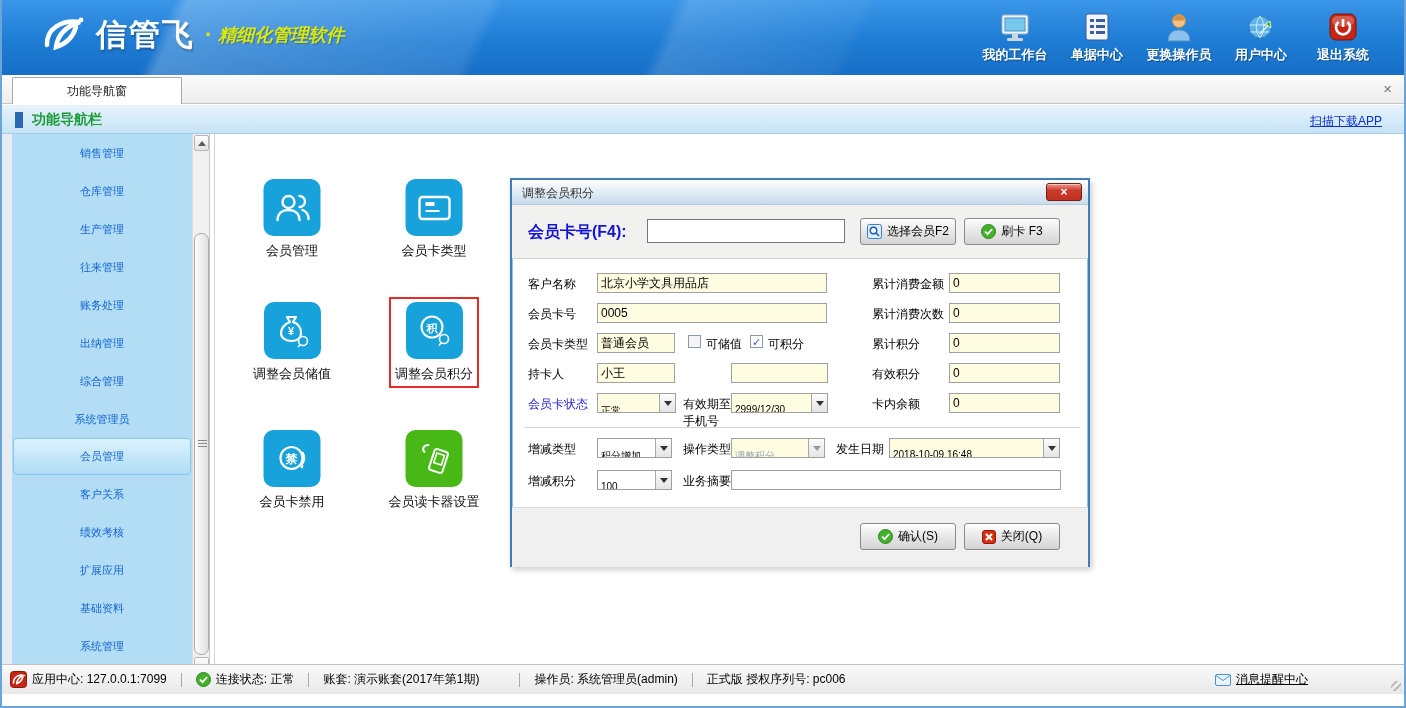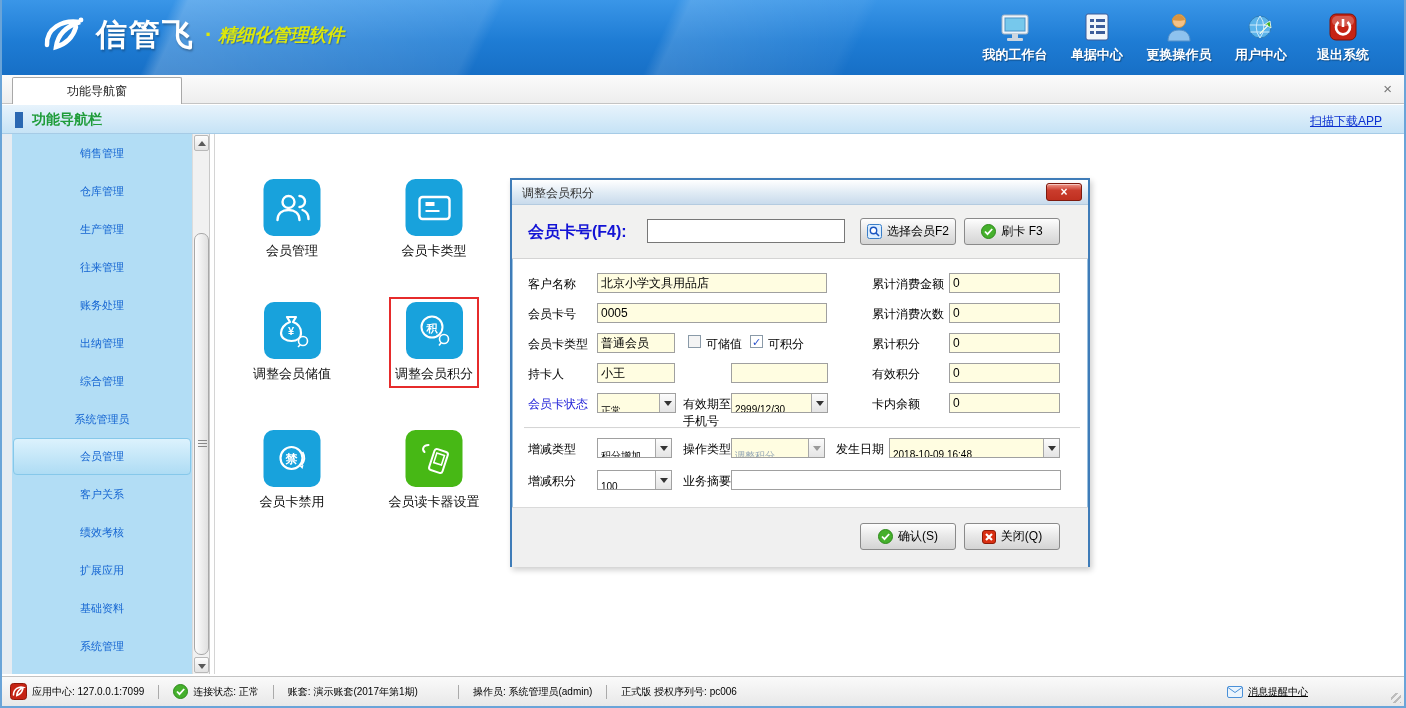--- a/index.html
+++ b/index.html
@@ -73,21 +73,21 @@
   .dd .arrow { width:16px; border-left:1px solid #a8a8a8; background:linear-gradient(#fcfcfc,#e4e4e4); display:flex; align-items:center; justify-content:center; }
   .dd .arrow i { width:0; height:0; border-left:4px solid transparent; border-right:4px solid transparent; border-top:5px solid #333; }
   .dd.disabled .val { color:#94a6b6; }
   .dd.disabled .arrow i { border-top-color:#9a9a9a; }
   .cb { position:absolute; width:13px; height:13px; border:1px solid #8a9aa8; background:#f4f4f4; font-size:11px; font-weight:bold; color:#2a52cc; line-height:12px; text-align:center; cursor:pointer; }
   .cb.on { background:#fff; }
   .dsep { position:absolute; left:12px; width:556px; height:2px; border-top:1px solid #d5d5d5; border-bottom:1px solid #fdfdfd; }
   .dfoot { position:absolute; left:0; top:327px; width:100%; height:60px; background:#f0f0f0; border-top:1px solid #dadada; }
 
   
-  .statusbar { position:absolute; left:0; bottom:0; width:100%; height:30px; background:linear-gradient(#fafafa,#e8e8e8); border-top:1px solid #c2c2c2; display:flex; align-items:center; font-size:10px; color:#000; }
+  .statusbar { position:absolute; left:0; bottom:12px; width:100%; height:30px; background:linear-gradient(#fafafa,#e8e8e8); border-top:1px solid #c2c2c2; display:flex; align-items:center; font-size:12px; color:#000; }
   .sb-item { display:flex; align-items:center; gap:5px; white-space:nowrap; }
   .sb-sep { width:1px; height:14px; background:#aaa; margin:0 14px; }
   .sb-right { position:absolute; right:96px; display:flex; align-items:center; gap:5px; }
   .sb-link { text-decoration:underline; cursor:pointer; }
   .grip { position:absolute; right:3px; bottom:3px; width:10px; height:10px;
     background:repeating-linear-gradient(135deg, transparent 0 3px, #b0b0b0 3px 5px); opacity:.8; }
 </style>
 </head>
 <body>
 

